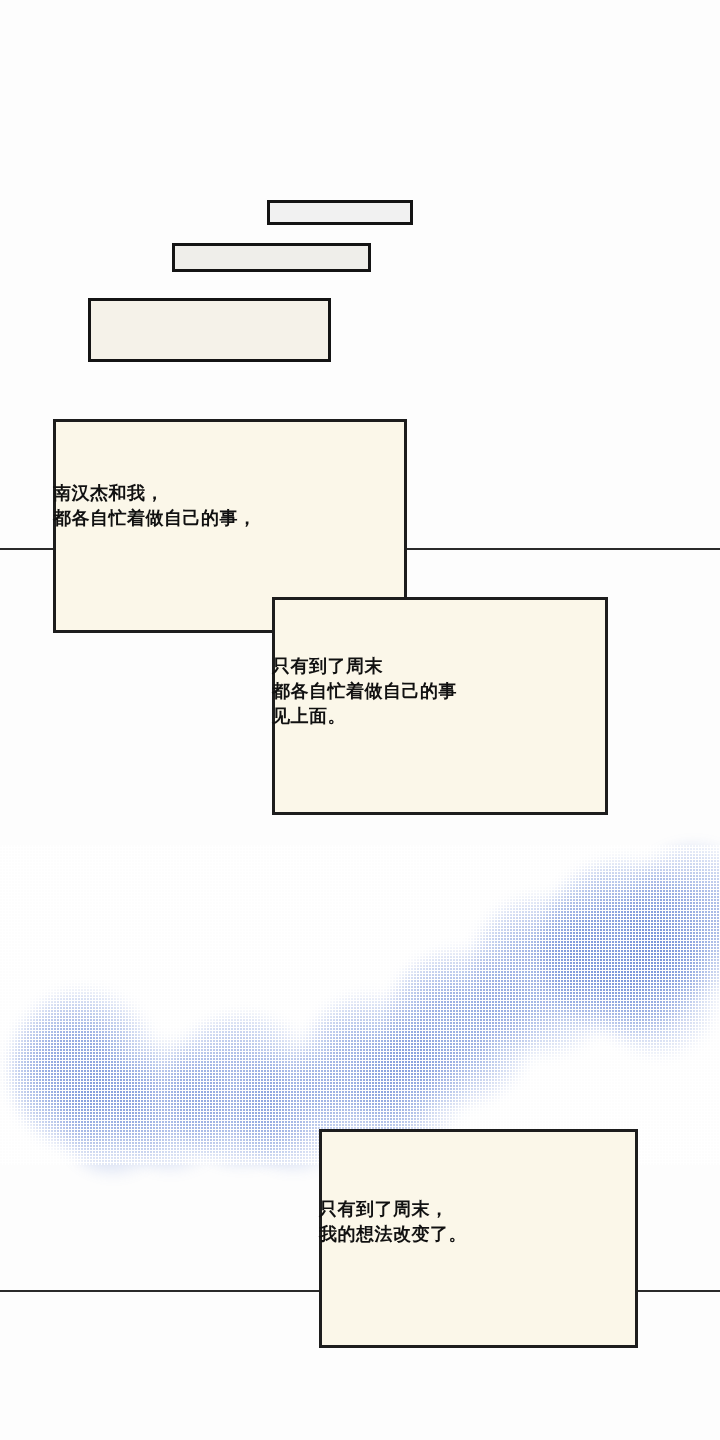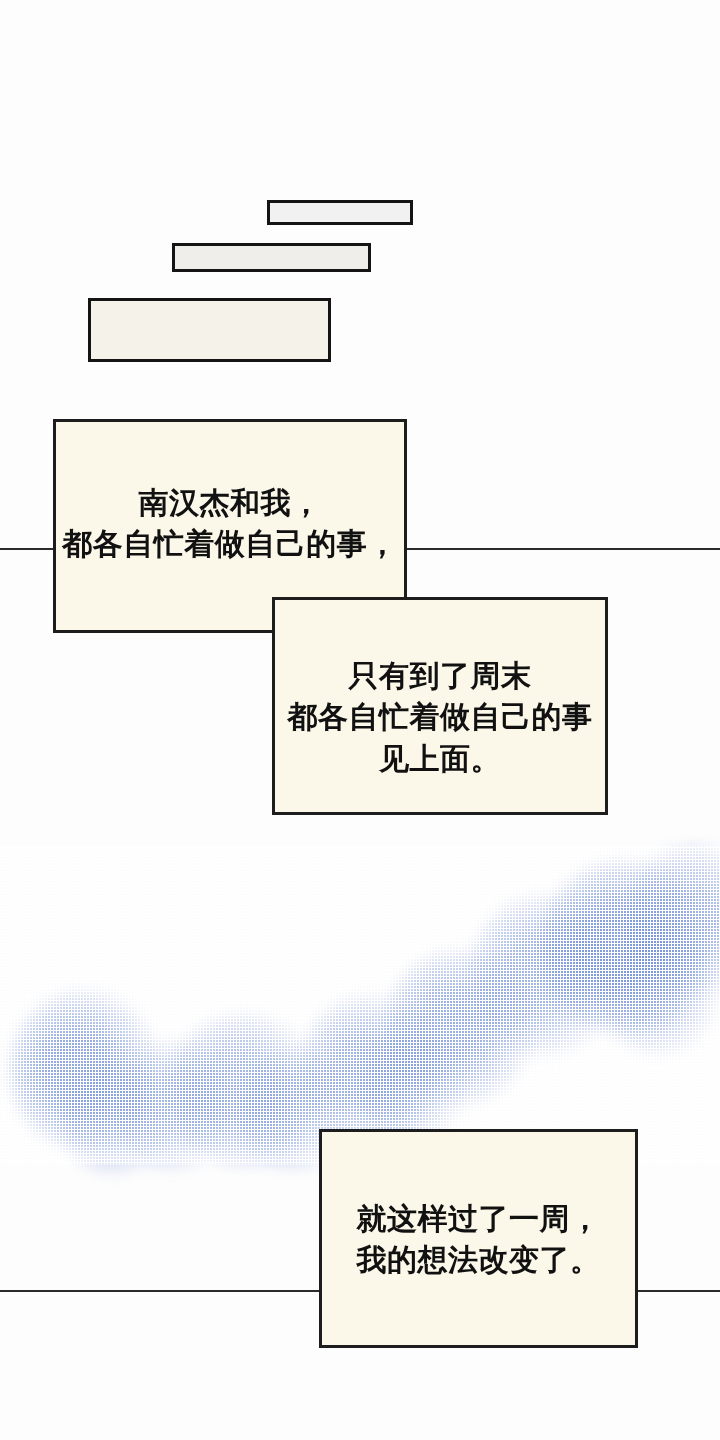--- a/index.html
+++ b/index.html
@@ -72,28 +72,29 @@
     position: absolute;
     background: #fbf7e9;
     border: 3px solid #1d1d1d;
     box-sizing: border-box;
     z-index: 5;
   }
   .panel-text {
     position: absolute;
     left: 0;
     width: 100%;
-    text-align: center;
+    text-align: left;
     color: #111111;
     font-weight: 700;
-    font-size: 30px;
+    font-size: 18px;
     line-height: 1.38;
     letter-spacing: 0.5px;
     white-space: pre-line;
     z-index: 6;
+    font-family: Liberation Mono, monospace;
   }
 
   
   #panel-a { left: 53px; top: 419px; width: 354px; height: 214px; }
   
   #panel-b { left: 272px; top: 597px; width: 336px; height: 218px; }
   
   #panel-seam {
     position: absolute;
     left: 275px;
@@ -152,16 +153,16 @@
 
   <div class="panel-text" id="panel-a-text" style="color: rgb(17, 17, 17);">南汉杰和我，
 都各自忙着做自己的事，</div>
 
   <div class="panel-text" id="panel-b-text" style="color: rgb(17, 17, 17);">只有到了周末
 都各自忙着做自己的事
 见上面。</div>
 
   <div class="panel" id="panel-c" style="background: rgb(251, 247, 233); border-color: rgb(29, 29, 29);"></div>
 
-  <div class="panel-text" id="panel-c-text" style="color: rgb(17, 17, 17);">就这样过了一周，
+  <div class="panel-text" id="panel-c-text" style="color: rgb(17, 17, 17);">只有到了周末，
 我的想法改变了。</div>
 
 </div>
 
 </body></html>

